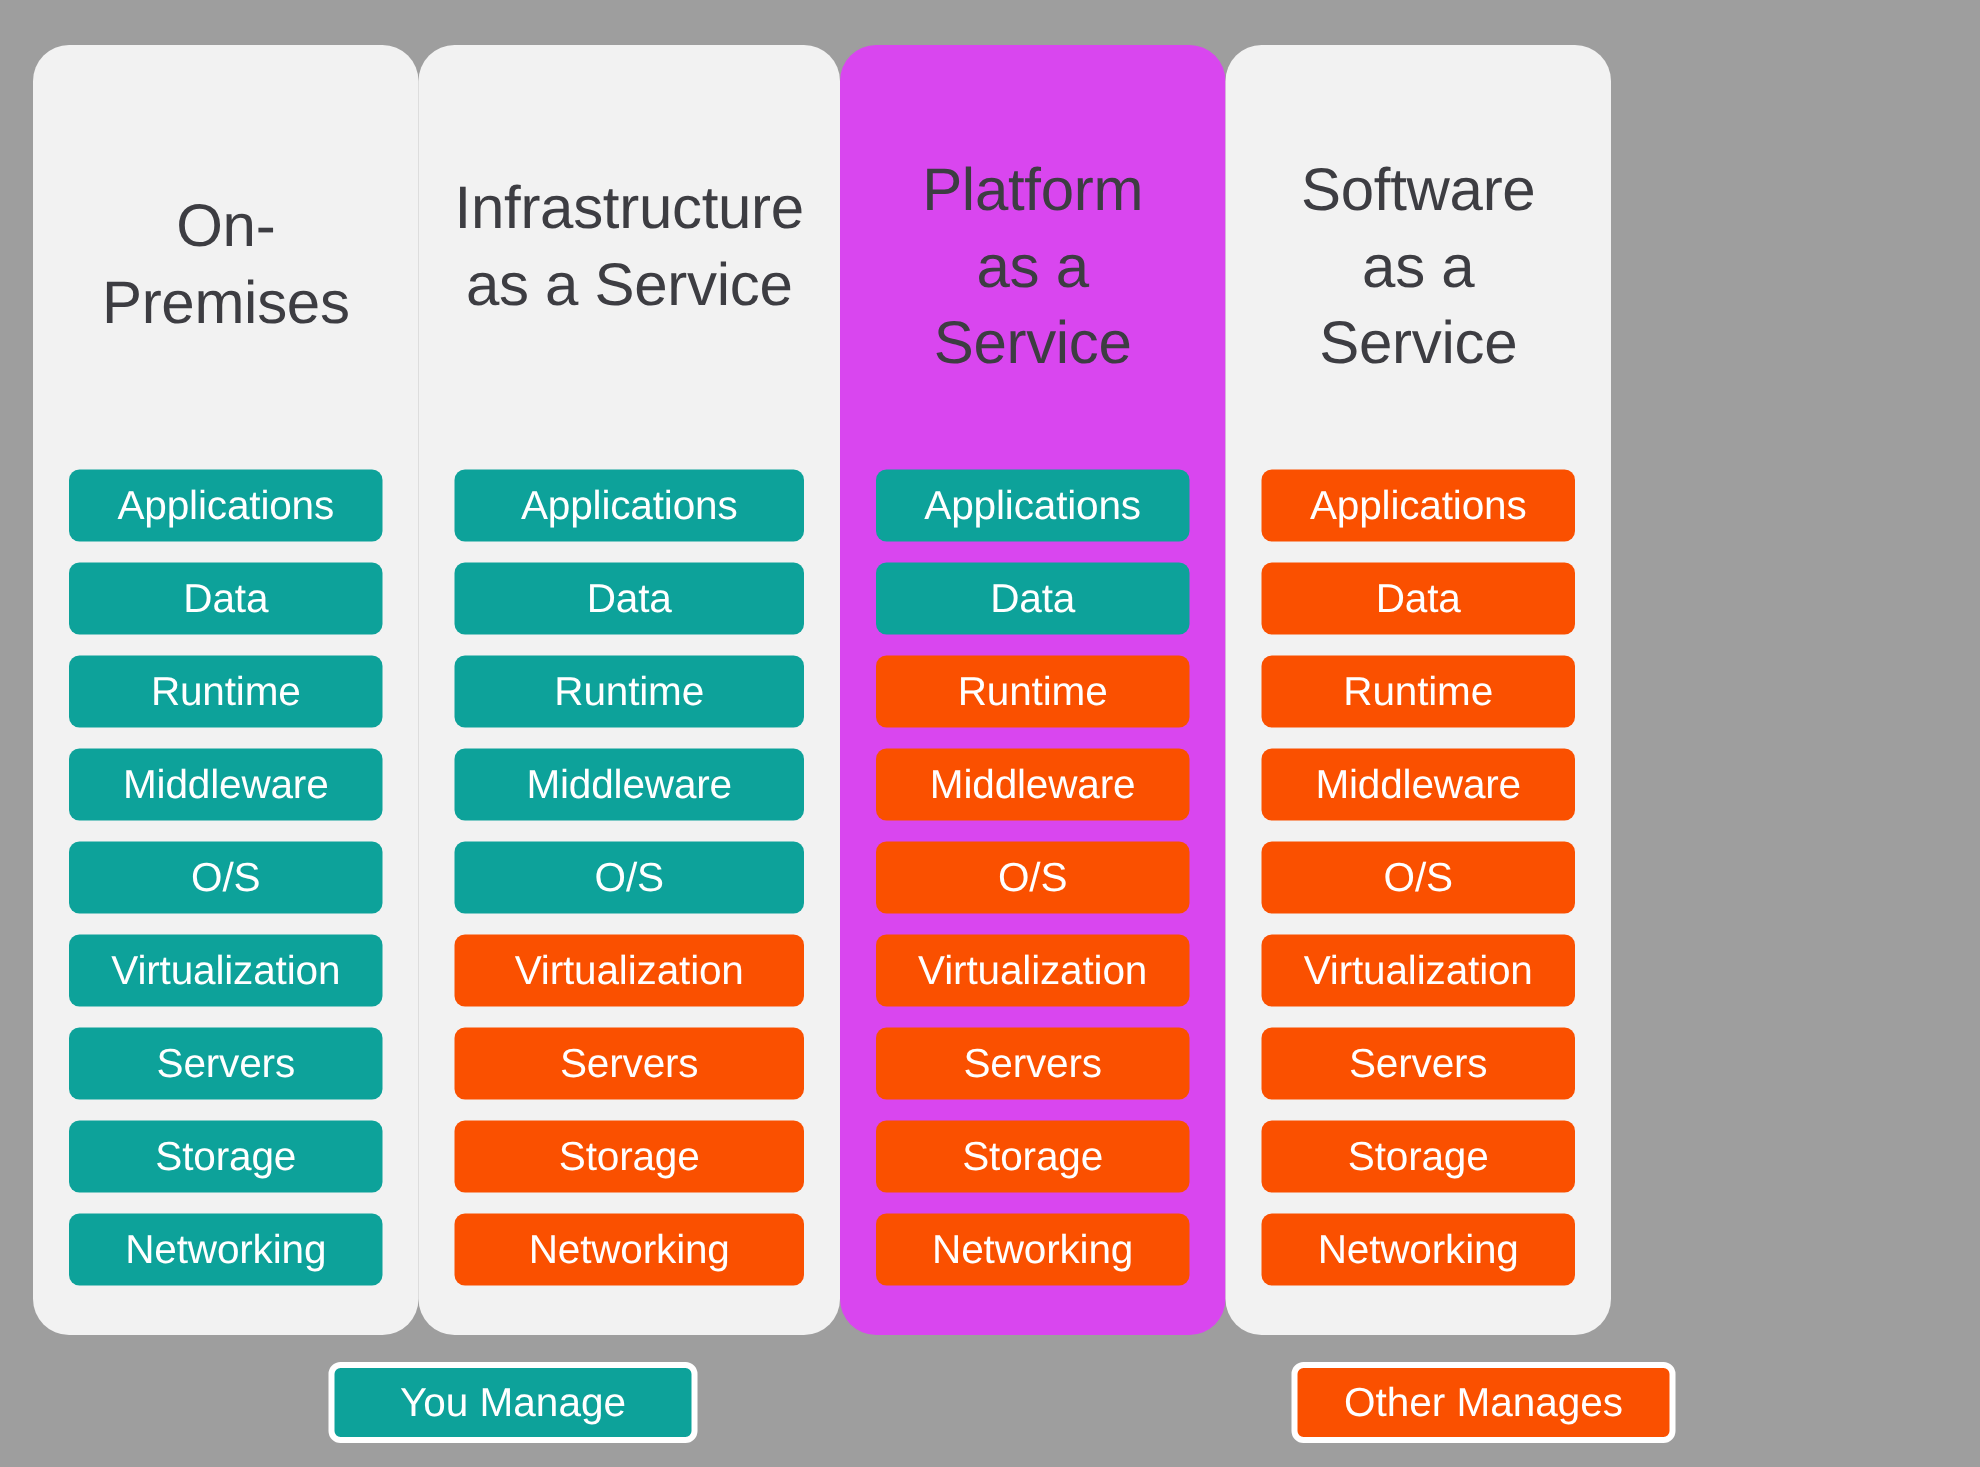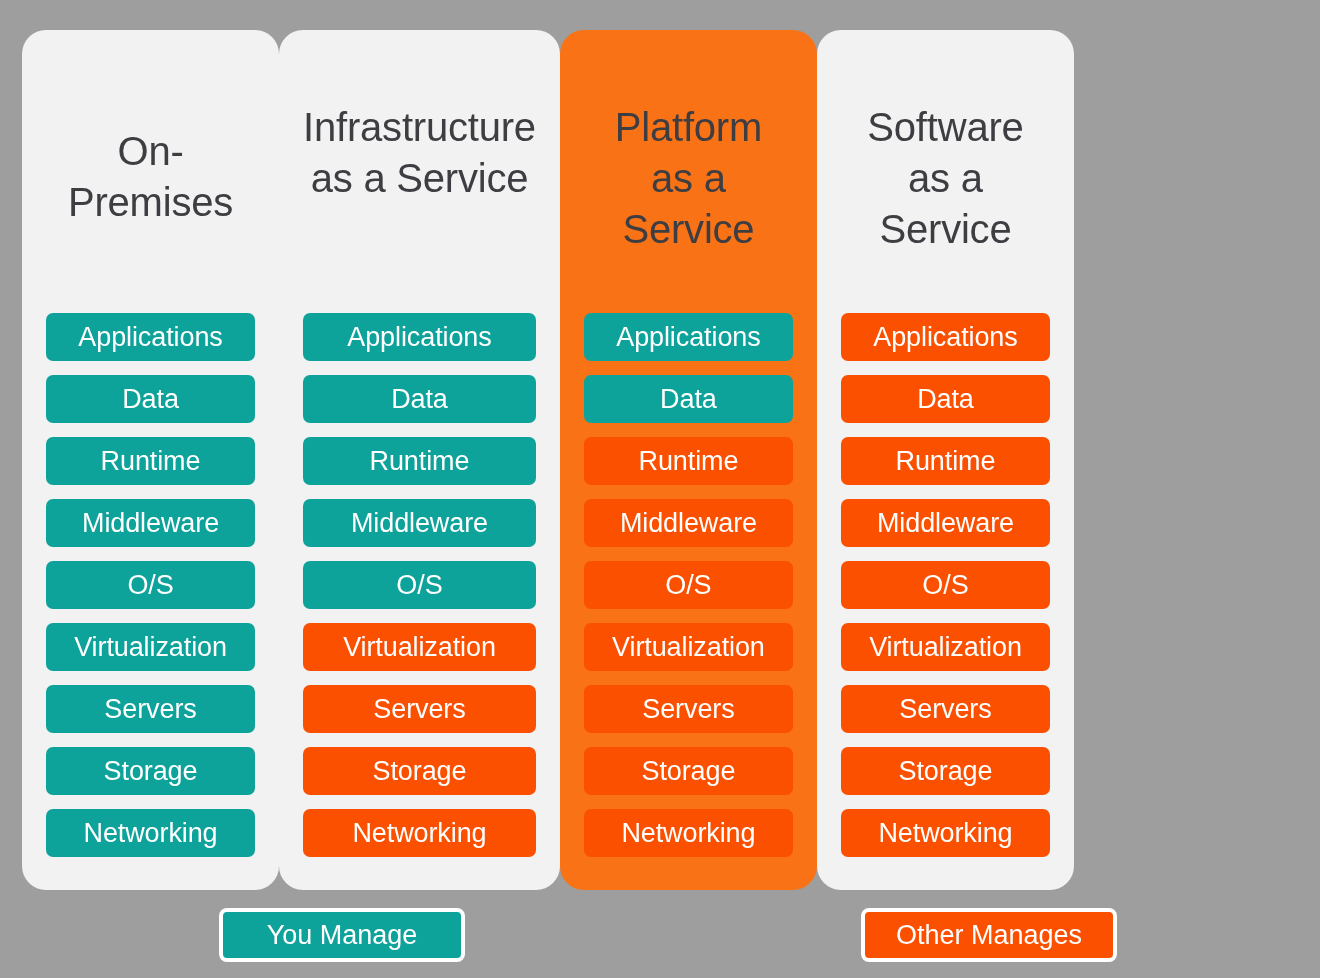--- a/index.html
+++ b/index.html
@@ -126,35 +126,35 @@
           <div class="layer" style="background: rgb(13, 162, 154); color: rgb(255, 255, 255);">Runtime</div>
           <div class="layer" style="background: rgb(13, 162, 154); color: rgb(255, 255, 255);">Middleware</div>
           <div class="layer" style="background: rgb(13, 162, 154); color: rgb(255, 255, 255);">O/S</div>
           <div class="layer" style="background: rgb(13, 162, 154); color: rgb(255, 255, 255);">Virtualization</div>
           <div class="layer" style="background: rgb(13, 162, 154); color: rgb(255, 255, 255);">Servers</div>
           <div class="layer" style="background: rgb(13, 162, 154); color: rgb(255, 255, 255);">Storage</div>
           <div class="layer" style="background: rgb(13, 162, 154); color: rgb(255, 255, 255);">Networking</div>
         </div>
       </div>
       <div class="card" style="background: rgb(242, 242, 242);">
-        <div class="card-title two-line" style="color: rgb(61, 61, 66);">Infrastructure
+        <div class="card-title two-line" style="color: rgb(61, 61, 66); margin-top: 12px;">Infrastructure
 as a Service</div>
         <div class="layers">
           <div class="layer" style="background: rgb(13, 162, 154); color: rgb(255, 255, 255);">Applications</div>
           <div class="layer" style="background: rgb(13, 162, 154); color: rgb(255, 255, 255);">Data</div>
           <div class="layer" style="background: rgb(13, 162, 154); color: rgb(255, 255, 255);">Runtime</div>
           <div class="layer" style="background: rgb(13, 162, 154); color: rgb(255, 255, 255);">Middleware</div>
           <div class="layer" style="background: rgb(13, 162, 154); color: rgb(255, 255, 255);">O/S</div>
           <div class="layer" style="background: rgb(250, 80, 0); color: rgb(255, 255, 255);">Virtualization</div>
           <div class="layer" style="background: rgb(250, 80, 0); color: rgb(255, 255, 255);">Servers</div>
           <div class="layer" style="background: rgb(250, 80, 0); color: rgb(255, 255, 255);">Storage</div>
           <div class="layer" style="background: rgb(250, 80, 0); color: rgb(255, 255, 255);">Networking</div>
         </div>
       </div>
-      <div class="card" style="background: #f97316;">
+      <div class="card" style="background: #d946ef;">
         <div class="card-title two-line" style="color: rgb(61, 61, 66);">Platform
 as a Service</div>
         <div class="layers">
           <div class="layer" style="background: rgb(13, 162, 154); color: rgb(255, 255, 255);">Applications</div>
           <div class="layer" style="background: rgb(13, 162, 154); color: rgb(255, 255, 255);">Data</div>
           <div class="layer" style="background: rgb(250, 80, 0); color: rgb(255, 255, 255);">Runtime</div>
           <div class="layer" style="background: rgb(250, 80, 0); color: rgb(255, 255, 255);">Middleware</div>
           <div class="layer" style="background: rgb(250, 80, 0); color: rgb(255, 255, 255);">O/S</div>
           <div class="layer" style="background: rgb(250, 80, 0); color: rgb(255, 255, 255);">Virtualization</div>
           <div class="layer" style="background: rgb(250, 80, 0); color: rgb(255, 255, 255);">Servers</div>

